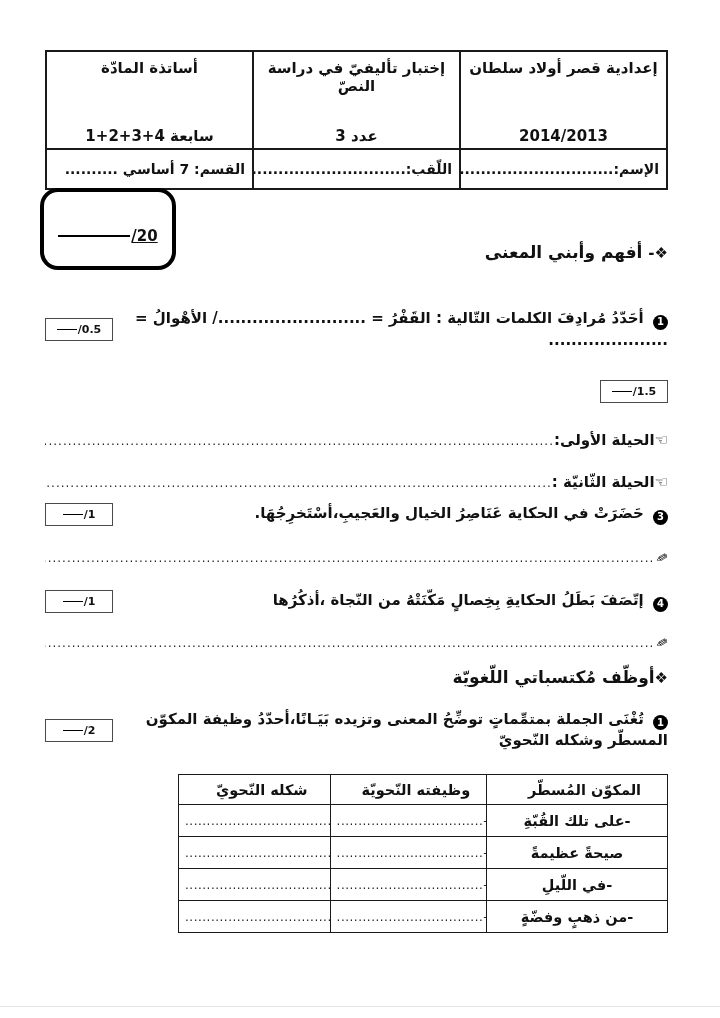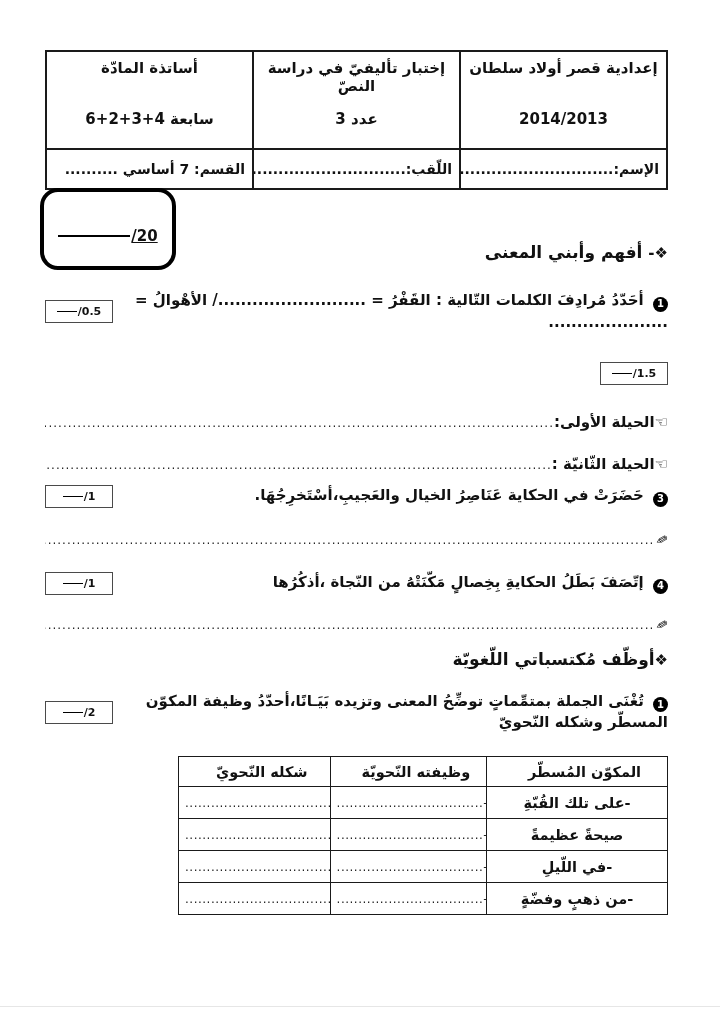--- a/index.html
+++ b/index.html
@@ -6,21 +6,21 @@
   body{
     width:720px;height:1018px;background:#ffffff;color:#111;
     font-family:"DejaVu Sans","Liberation Sans",sans-serif;
     direction:rtl;overflow:hidden;position:relative;
   }
   .page{position:relative;box-sizing:border-box;width:720px;height:1018px;padding:50px 52px 0 45px;}
   
   table.header-table{width:100%;border-collapse:collapse;table-layout:fixed;}
   table.header-table td{border:2px solid #1a1a1a;font-weight:700;}
   .ht-top td{height:96px;vertical-align:top;padding:0;}
-  .cellflex{height:100%;display:flex;flex-direction:column;justify-content:space-between;align-items:center;padding:7px 4px 20px;box-sizing:border-box;font-size:15px;text-align:center;}
+  .cellflex{height:100%;display:flex;flex-direction:column;justify-content:space-between;align-items:center;padding:7px 4px 3px;box-sizing:border-box;font-size:15px;text-align:center;}
   .ht-bottom td{height:22px;font-size:14px;text-align:right;padding:8px 7px;white-space:nowrap;overflow:hidden;}
   
   .score20-box{position:absolute;top:188px;left:40px;width:128px;height:74px;border:4px solid #000;border-radius:18px;display:flex;align-items:center;justify-content:center;background:#fff;}
   .score20-inner{display:flex;direction:ltr;align-items:center;margin-top:14px;text-decoration:underline;}
   .line20{width:72px;border-top:2px solid #000;}
   .val20{font-size:15px;font-weight:700;margin-left:1px;}
   
   .section-title{margin-top:52px;font-size:17px;font-weight:700;text-align:right;}
   .marker{font-size:15px;letter-spacing:-1px;}
   .q-row{display:flex;align-items:center;}
@@ -36,21 +36,21 @@
   .pencil{flex:none;font-size:14px;transform:scaleX(-1) rotate(-15deg);margin-left:2px;}
   
   table.grammar-table{border-collapse:collapse;table-layout:fixed;width:490px;margin-top:22px;}
   table.grammar-table th,table.grammar-table td{border:1.8px solid #1a1a1a;text-align:center;overflow:hidden;white-space:nowrap;}
   table.grammar-table th{height:27px;font-size:14.5px;font-weight:700;padding-left:16px;}
   table.grammar-table td{height:29px;}
   td.comp{font-size:14.5px;font-weight:700;}
   td.dotcell{direction:ltr;font-size:12px;letter-spacing:0.5px;color:#222;padding:0 6px;}
   .col-comp{width:37%;}.col-func{width:32%;}.col-form{width:31%;}
   .scan-edge{position:absolute;bottom:11px;left:0;width:100%;border-top:1px solid #e6e6e6;}
-  .mt28{margin-top:28px}.mt30{margin-top:28px}.mt24{margin-top:24px}.mt22{margin-top:22px}.mt12{margin-top:12px}.mt16{margin-top:16px}
+  .mt28{margin-top:28px}.mt30{margin-top:46px}.mt24{margin-top:24px}.mt22{margin-top:22px}.mt12{margin-top:12px}.mt16{margin-top:16px}
 </style>
 </head>
 <body>
 
 <div class="page">
 
   <table class="header-table">
     <tbody>
         <tr class="ht-top">
       <td>
@@ -61,21 +61,21 @@
       </td>
       <td>
         <div class="cellflex">
           <div>إختبار تأليفيّ في دراسة النصّ</div>
           <div>عدد 3</div>
         </div>
       </td>
       <td>
         <div class="cellflex">
           <div>أساتذة المادّة</div>
-          <div>سابعة 4+3+2+6</div>
+          <div>سابعة 4+3+2+1</div>
         </div>
       </td>
     </tr>
     <tr class="ht-bottom">
       <td>الإسم:................................</td>
       <td>اللّقب:................................</td>
       <td>القسم: 7 أساسي ..........</td>
     </tr>
   </tbody>
     </table>

